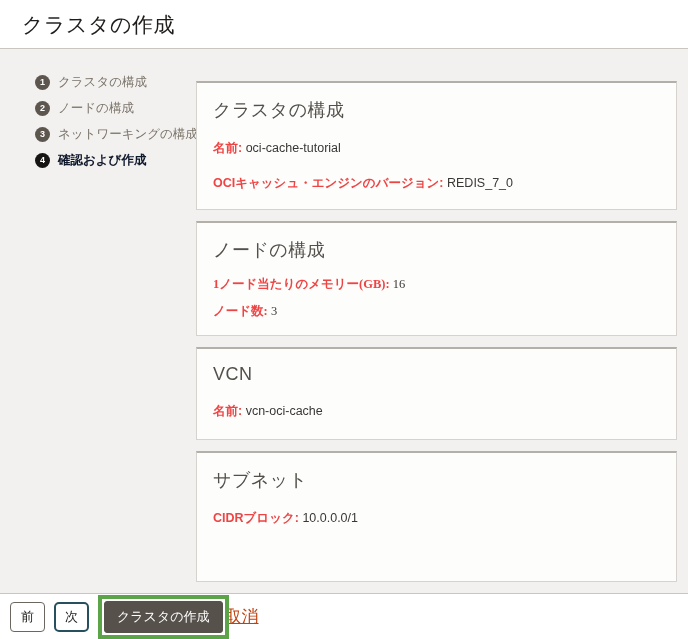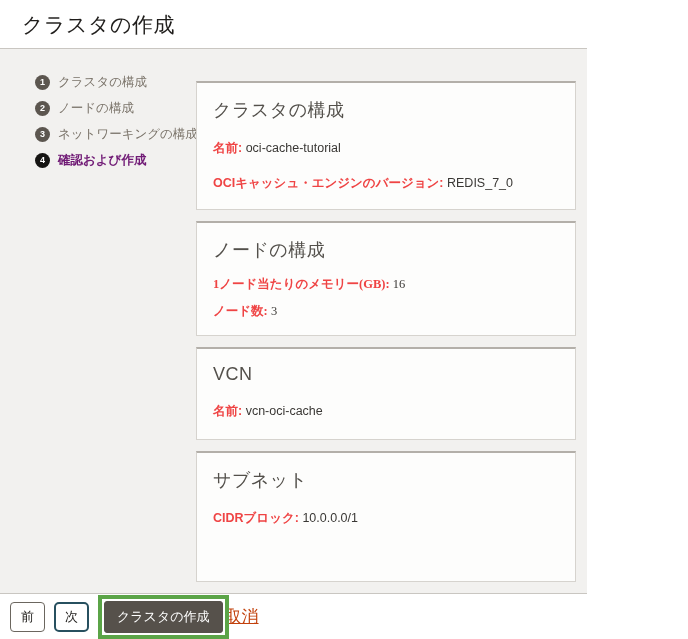--- a/index.html
+++ b/index.html
@@ -3,21 +3,21 @@
 <meta charset="utf-8">
 <style>
   * { margin: 0; padding: 0; box-sizing: border-box; }
   html, body { width: 688px; height: 639px; }
   body {
     font-family: "Liberation Sans", "DejaVu Sans", sans-serif;
     background: #ffffff;
     color: #1f1d1b;
     overflow: hidden;
   }
-  .page { width: 587px; height: 639px; display: flex; flex-direction: column; }
+  .page { width: 688px; height: 639px; display: flex; flex-direction: column; }
 
   
   .page-header { background: #ffffff; padding: 11px 0 9px 22px; border-bottom: 1px solid #c9c6c1; }
   .page-header h1 { font-size: 21px; font-weight: 400; color: #1f1d1b; letter-spacing: 0.5px; }
 
   
   .content-area {
     flex: 1;
     background: #f2f1ef;
     display: flex;
@@ -28,21 +28,21 @@
   .steps { width: 196px; padding: 26px 0 0 35px; flex-shrink: 0; }
   .step { display: flex; align-items: center; margin-bottom: 11px; height: 15px; cursor: pointer; }
   .step-circle {
     width: 15px; height: 15px; border-radius: 50%;
     background: #5c564f; color: #ffffff;
     font-size: 9px; font-weight: bold; line-height: 15px; text-align: center;
     flex-shrink: 0;
   }
   .step-label { margin-left: 8px; font-size: 12.5px; color: #7a7369; white-space: nowrap; }
   .step.active .step-circle { background: #161513; }
-  .step.active .step-label { color: #701a75; font-weight: bold; }
+  .step.active .step-label { color: #0f172a; font-weight: bold; }
 
   
   .panels { flex: 1; padding: 32px 11px 0 0; display: flex; flex-direction: column; }
   .card {
     background: #fdfdfc;
     border: 1px solid #d6d3ce;
     border-top: 2px solid #b3afa9;
     margin-bottom: 11px;
     padding: 15px 16px 6px 16px;
   }

